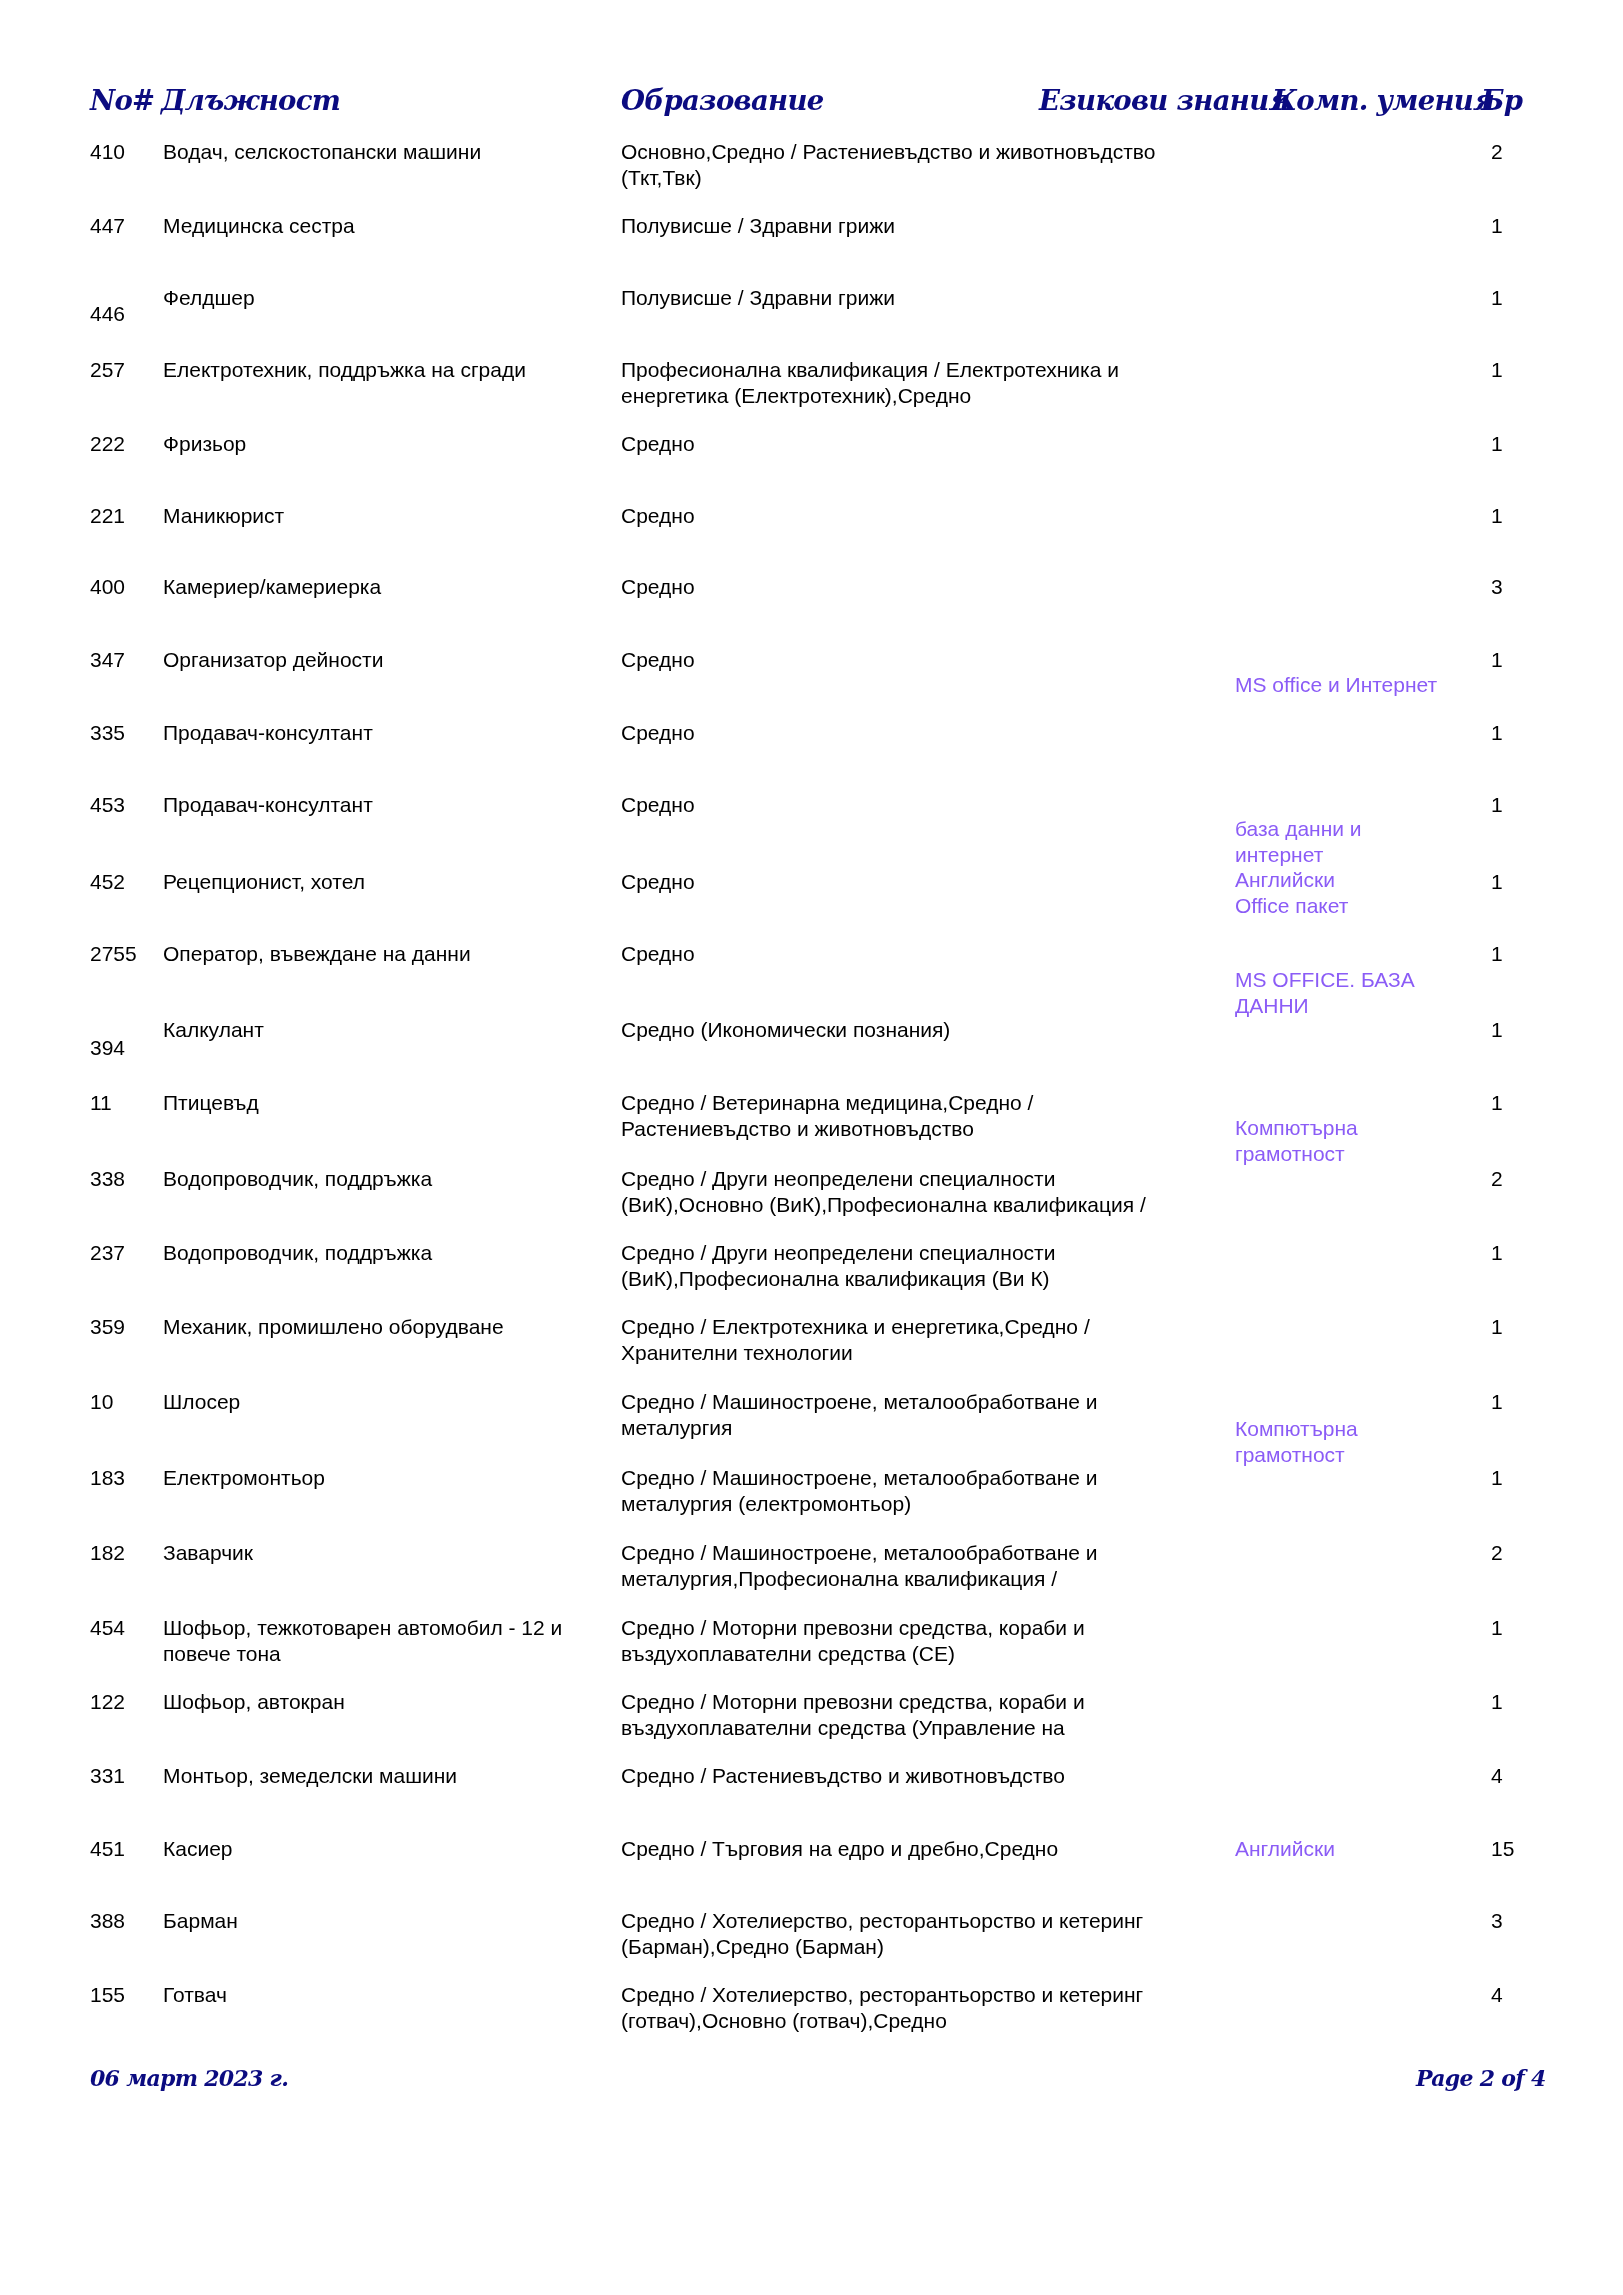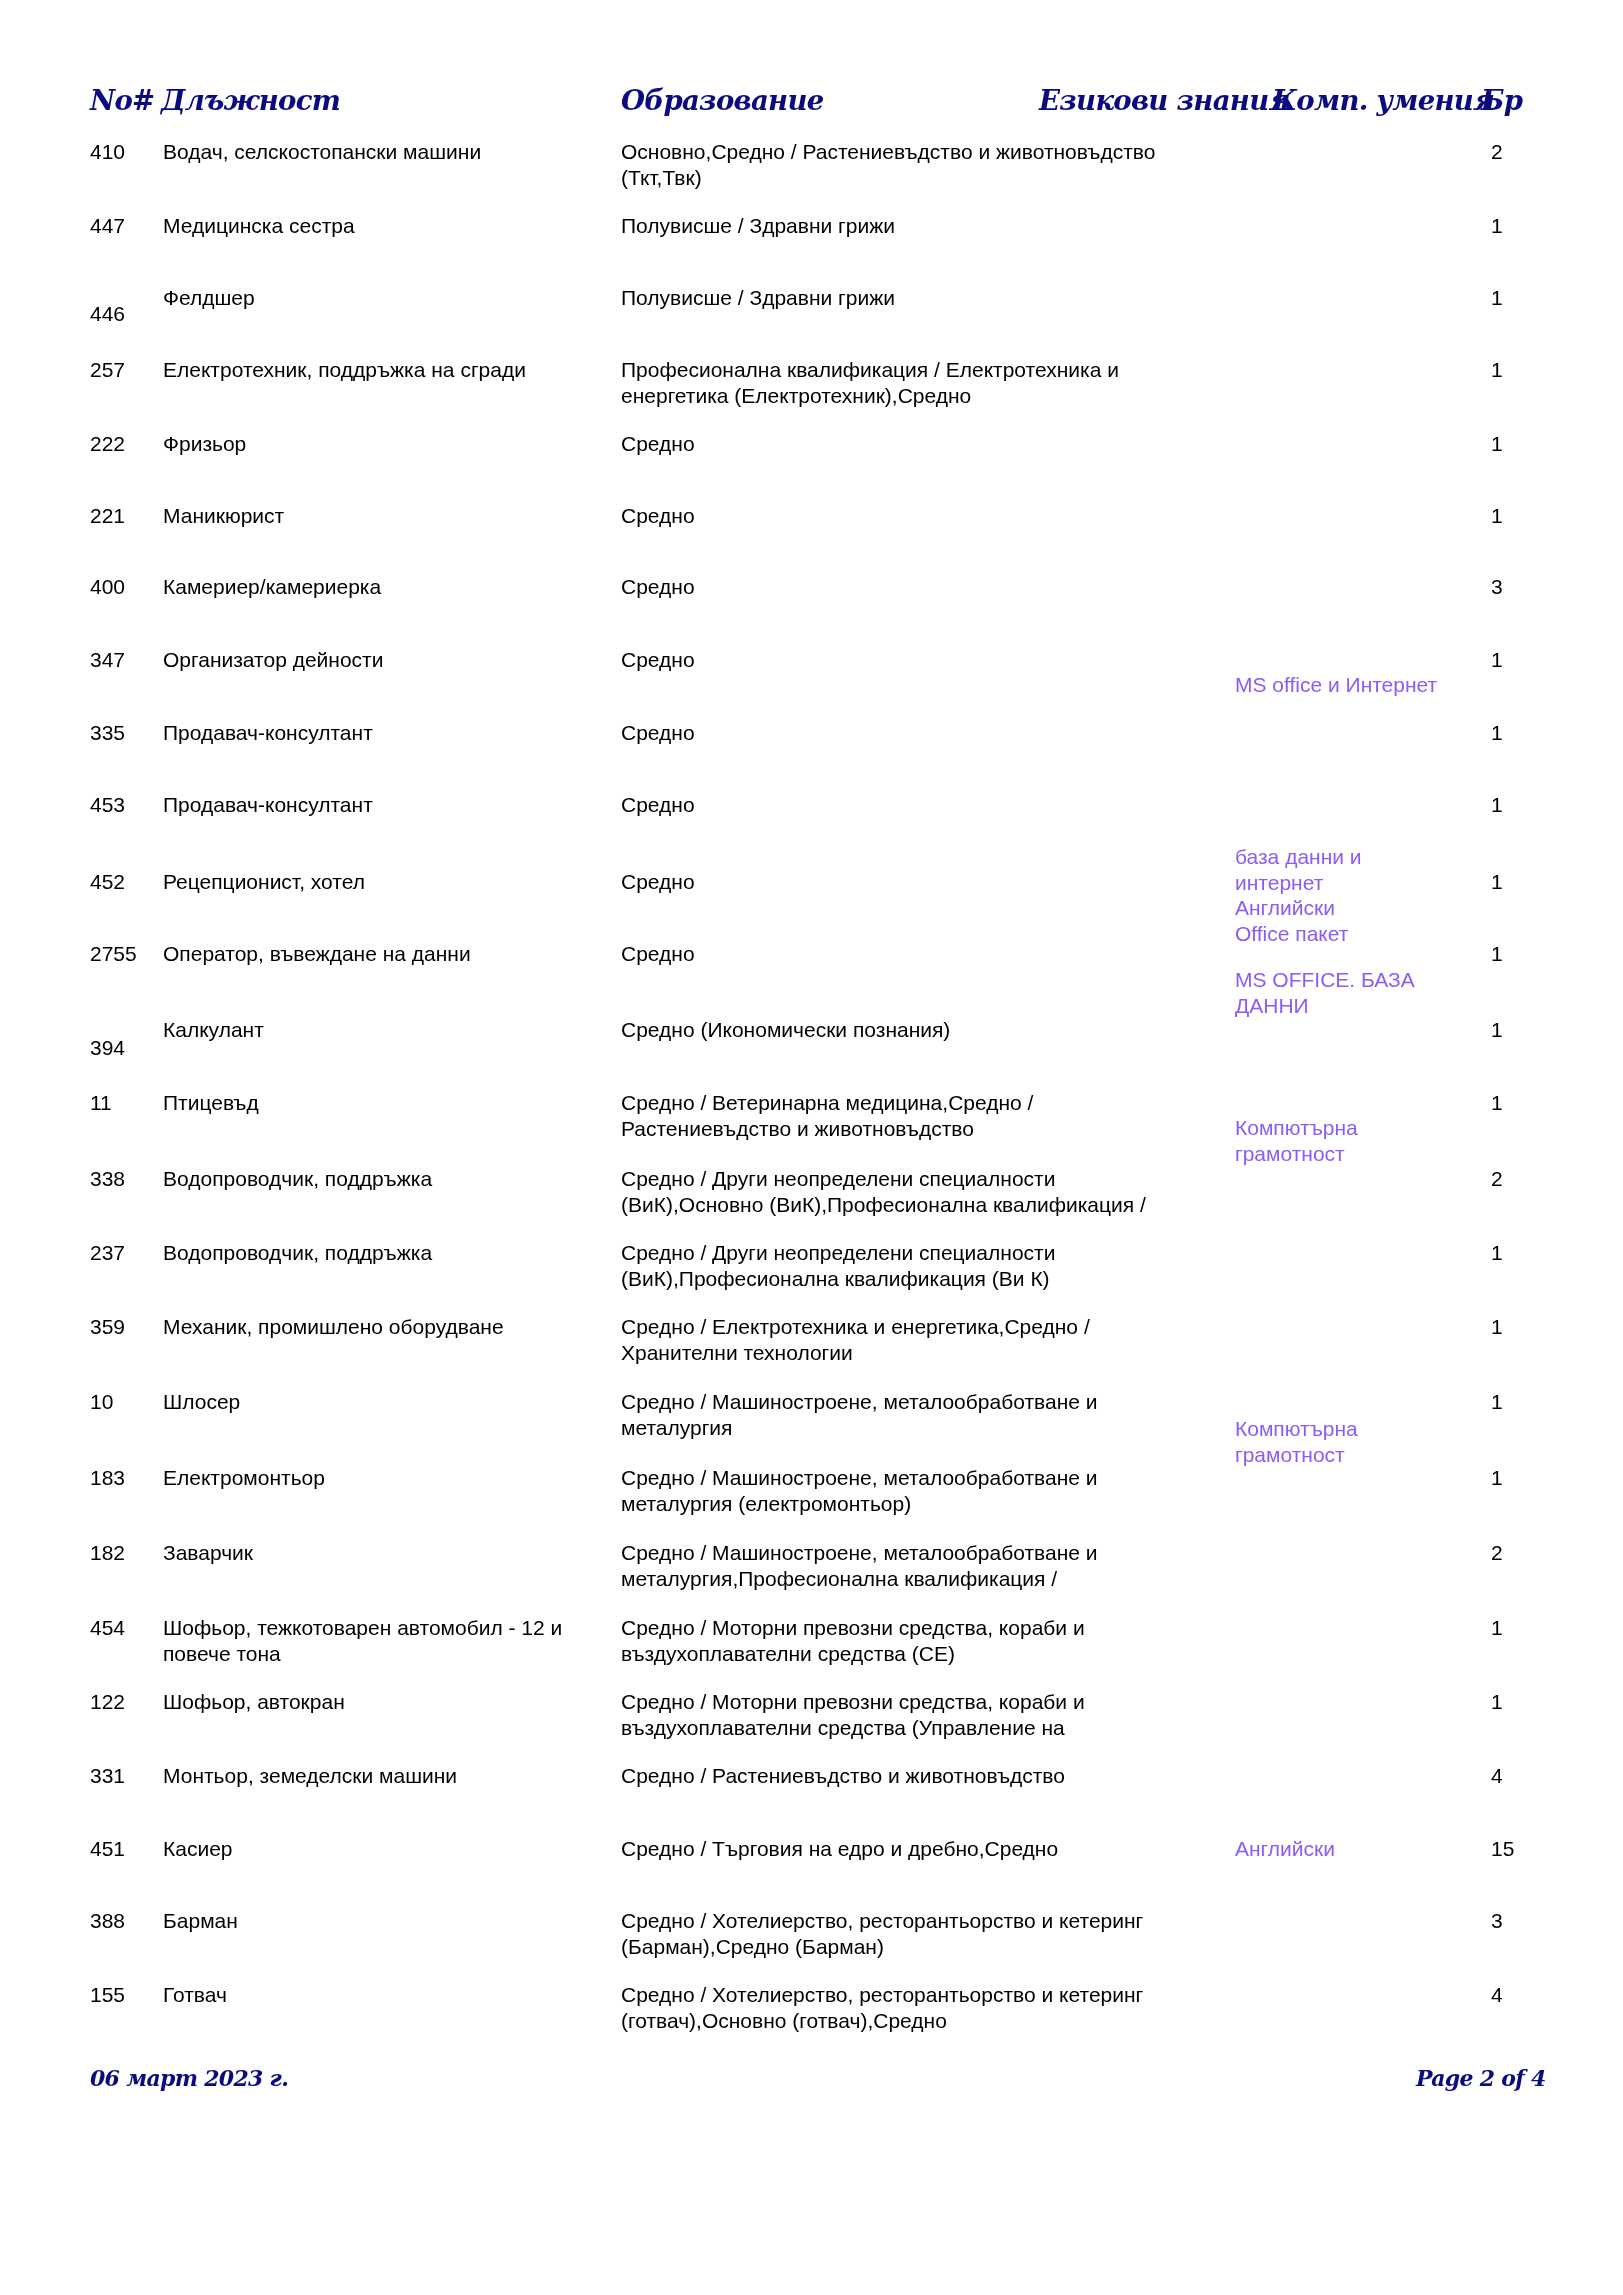--- a/index.html
+++ b/index.html
@@ -193,21 +193,21 @@
       <div>
         <div class="cell c-no" style="top: 1982px;">155</div>
         <div class="cell c-pos" style="top: 1982px;">Готвач</div>
         <div class="cell c-edu" style="top: 1982px;">Средно / Хотелиерство, ресторантьорство и кетеринг
 (готвач),Основно (готвач),Средно</div>
         <div class="cell c-cnt" style="top: 1982px;">4</div>
       </div>
     </div>
 
   <div class="skill" style="top:672px">MS office и Интернет</div>
-  <div class="skill" style="top:844px">база данни и
+  <div class="skill" style="top:816px">база данни и
 интернет
 Английски
 Office пакет</div>
   <div class="skill" style="top:967px">MS OFFICE. БАЗА
 ДАННИ</div>
   <div class="skill" style="top:1115px">Компютърна
 грамотност</div>
   <div class="skill" style="top:1416px">Компютърна
 грамотност</div>
   <div class="skill" style="top:1836px">Английски</div>

